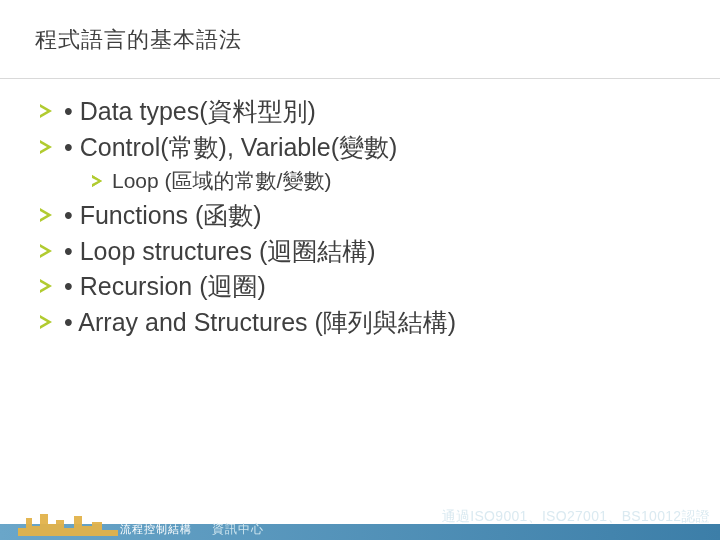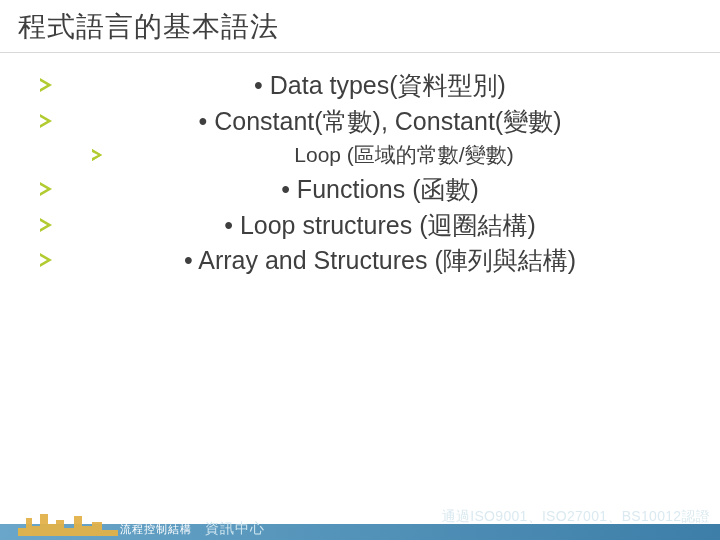--- a/index.html
+++ b/index.html
@@ -16,29 +16,28 @@
     width: 720px;
     height: 540px;
     position: relative;
     box-sizing: border-box;
   }
   .title-area {
     padding: 8px 0 6px 18px;
     border-bottom: 1px solid #d9d9d9;
   }
   .title-area h1 {
-    margin: 0;
-    font-size: 28px;
+    margin: 17px;
+    font-size: 22px;
     font-weight: 400;
     color: #3f3f3f;
     letter-spacing: 1px;
   }
   .content {
     padding: 14px 24px 0 40px;
-    text-align: center;
   }
   ul.lvl1 {
     list-style: none;
     margin: 0;
     padding: 0;
   }
   ul.lvl1 > li {
     position: relative;
     padding-left: 24px;
     margin: 2px 0 2px 0;
@@ -128,22 +127,22 @@
     position: absolute;
     left: 120px;
     bottom: 2px;
     color: #fff;
     font-size: 11px;
     letter-spacing: 1px;
     white-space: nowrap;
   }
   .brand .sub {
     color: #cfe6ef;
-    font-size: 14px;
-    margin-left: 9px;
+    font-size: 12px;
+    margin-left: 16px;
   }
   .cert {
     position: absolute;
     right: 10px;
     bottom: 14px;
     color: #dbeaf1;
     font-size: 14px;
     letter-spacing: 0.3px;
     white-space: nowrap;
   }
@@ -158,38 +157,42 @@
   </div>
 
   <div class="content">
     <ul class="lvl1">
       <li>
         <span class="arrow1"></span>
         <span>• Data types(資料型別)</span>
       </li>
       <li>
         <span class="arrow1"></span>
-        <span>• Constant(常數), Constant(變數)</span>
+        <span>• Control(常數), Variable(變數)</span>
         <ul class="lvl2">
           <li>
             <span class="arrow2"></span>
           </li>
           <li>
             <span class="arrow2"></span>
             <span>Loop (區域的常數/變數)</span>
           </li>
         </ul>
       </li>
       <li>
         <span class="arrow1"></span>
         <span>• Functions (函數)</span>
       </li>
       <li>
         <span class="arrow1"></span>
         <span>• Loop structures (迴圈結構)</span>
+      </li>
+      <li>
+        <span class="arrow1"></span>
+        <span>• Recursion (迴圈)</span>
       </li>
       <li>
         <span class="arrow1"></span>
         <span>• Array and Structures (陣列與結構)</span>
       </li>
     </ul>
   </div>
 
   <div class="footer">
     <div class="footer-bar"></div>

